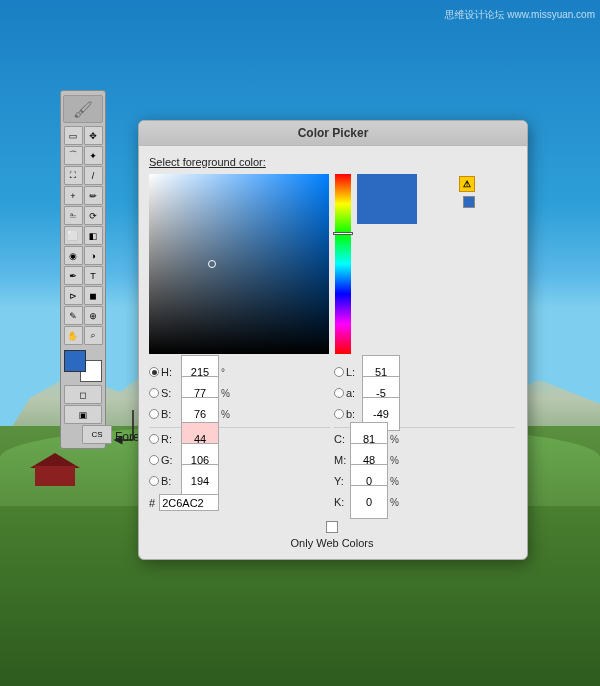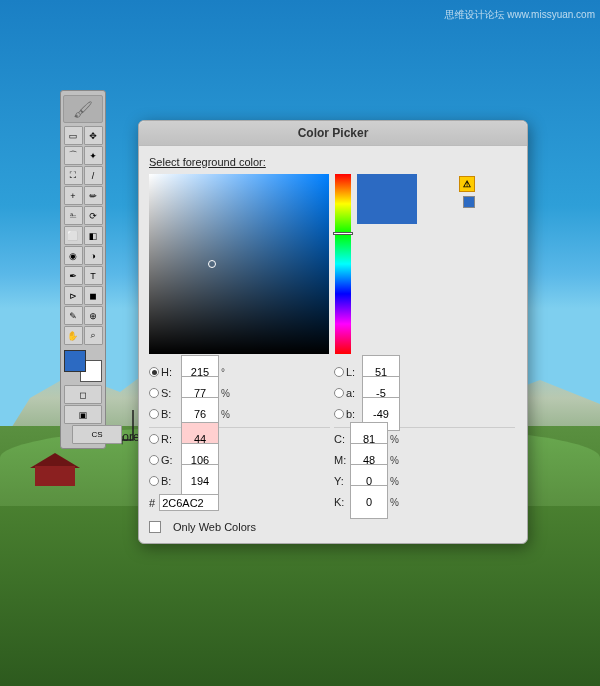--- a/index.html
+++ b/index.html
@@ -400,22 +400,23 @@
       border: 1px solid #aaa;
       background: white;
       font-size: 11px;
       padding: 0 2px;
     }
 
     
     .checkbox-row {
       display: flex;
       align-items: center;
-      gap: 12px;
+      gap: 4px;
       margin-top: 8px;
+      flex-direction: column;
     }
     .cb {
       width: 12px; height: 12px;
       border: 1px solid #888;
       background: white;
     }
     .cb-label {
       font-size: 11px;
       color: #222;
     }
@@ -490,21 +491,21 @@
     <div class="color-fg-box"></div>
   </div>
 
   <div class="toolbar-row">
     <div class="tool-btn" style="width:38px;">◻</div>
   </div>
   <div class="toolbar-row">
     <div class="tool-btn" style="width:38px;">▣</div>
   </div>
   <div class="toolbar-row">
-    <div class="tool-btn" style="width:50px; font-size:8px;margin-left:28px;">CS</div>
+    <div class="tool-btn" style="width:30px; font-size:8px;margin-left:28px;">CS</div>
   </div>
 </div>
 
 <svg class="fg-arrow" width="30" height="50" viewBox="0 0 30 50">
   <path d="M 25 5 L 25 35 L 10 35" stroke="#222" stroke-width="1.5" fill="none" marker-end="url(#arr)"></path>
   <defs>
     <marker id="arr" markerWidth="6" markerHeight="6" refX="3" refY="3" orient="auto">
       <path d="M0,0 L6,3 L0,6 Z" fill="#222"></path>
     </marker>
   </defs>

